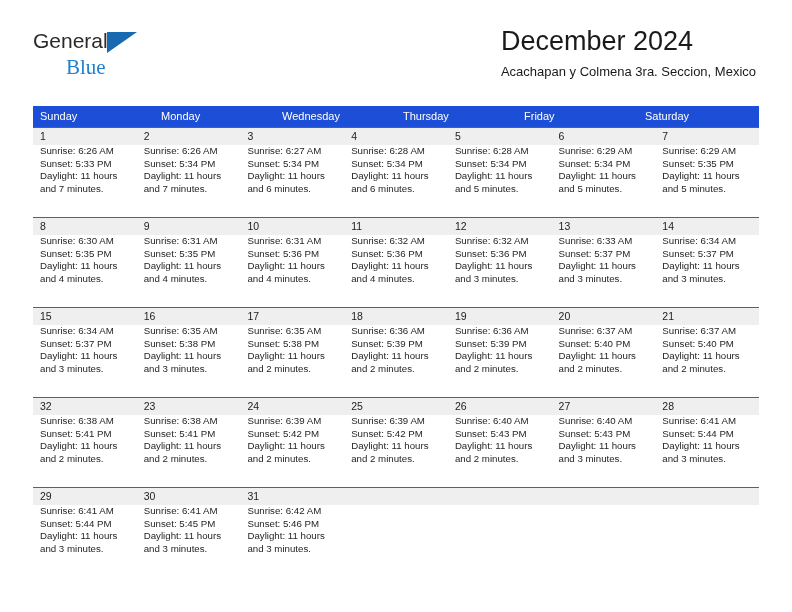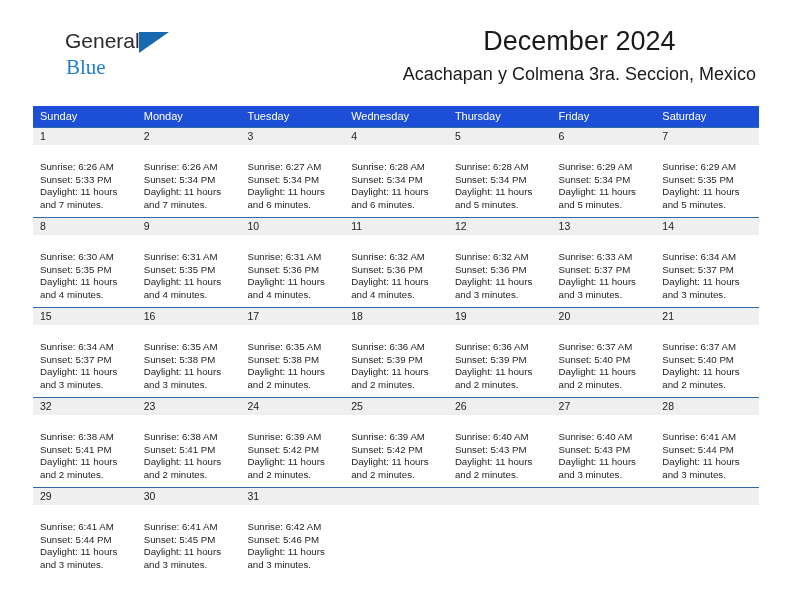--- a/index.html
+++ b/index.html
@@ -31,21 +31,20 @@
     line-height: 1;
     user-select: none;
   }
   .brand-row1 {
     display: block;
     font-size: 21px;
     color: #2b2b2b;
     letter-spacing: 0px;
     position: relative;
     height: 24px;
-    margin-left: 32px;
   }
   .brand-row1 .brand-word { position: absolute; left: 0; top: 0; }
   .brand-flag {
     position: absolute;
     left: 74px;
     top: 2px;
     width: 0;
     height: 0;
     border-left: 30px solid #1769b0;
     border-bottom: 21px solid transparent;
@@ -55,31 +54,31 @@
     font-size: 21px;
     color: #1f7fd0;
     margin-top: 3px;
     margin-left: 33px;
     font-family: Liberation Serif, serif;
   }
   .title-block {
     position: absolute;
     right: 36px;
     top: 26px;
-    text-align: center;
+    text-align: left;
   }
   .cal-title {
     font-size: 27px;
     color: #1a1a1a;
     font-weight: normal;
     line-height: 1.15;
     white-space: nowrap;
   }
   .cal-subtitle {
-    font-size: 18px;
+    font-size: 13px;
     color: #1a1a1a;
     margin-top: 7px;
     white-space: nowrap;
   }
 
   
   .calendar {
     position: absolute;
     left: 33px;
     top: 106px;
@@ -115,21 +114,21 @@
   }
   .day-number-band {
     background: #efefef;
     height: 17px;
     padding: 2px 6px 0 7px;
     font-size: 10.5px;
     line-height: 13px;
     color: #222222;
   }
   .day-details {
-    padding: 16px 6px 0 7px;
+    padding: 0 6px 0 7px;
     font-size: 9.7px;
     line-height: 12.6px;
     color: #252525;
   }
   .day-details div { white-space: nowrap; }
 </style>
 </head>
 <body>
 
 <div class="page-header">
@@ -144,21 +143,20 @@
   <div class="title-block">
     <div class="cal-title">December 2024</div>
     <div class="cal-subtitle">Acachapan y Colmena 3ra. Seccion, Mexico</div>
   </div>
 </div>
 
 <div class="calendar">
   <div class="weekday-row">
     <div class="weekday">Sunday</div>
     <div class="weekday">Monday</div>
-    <div class="weekday">Tuesday</div>
     <div class="weekday">Wednesday</div>
     <div class="weekday">Thursday</div>
     <div class="weekday">Friday</div>
     <div class="weekday">Saturday</div>
   </div>
 
   <div class="week-row">
     <div class="day-cell">
       <div class="day-number-band">1</div>
       <div class="day-details">

